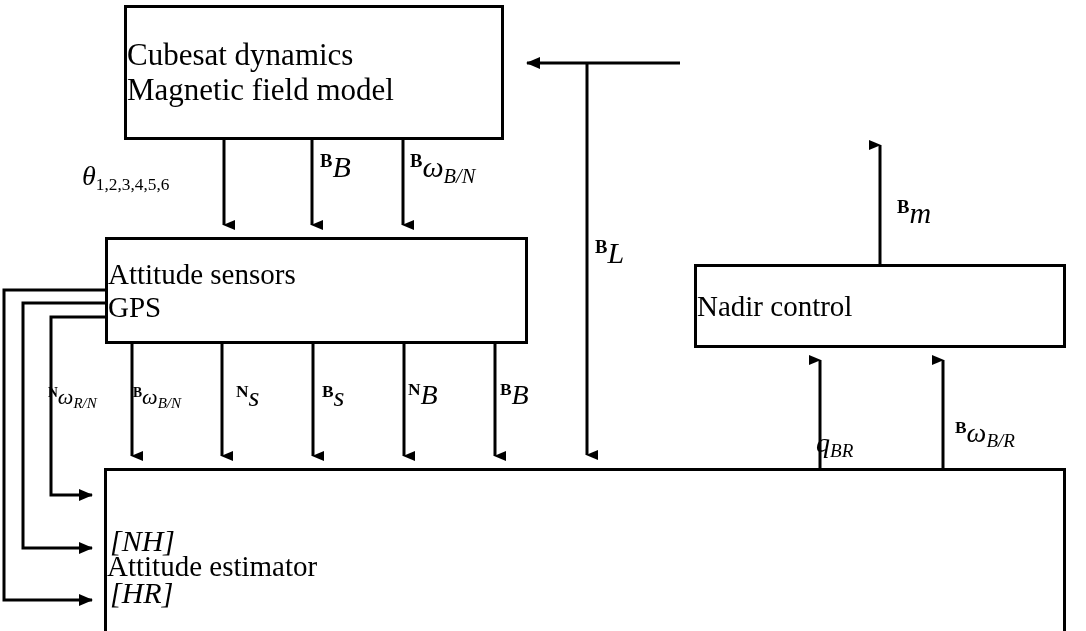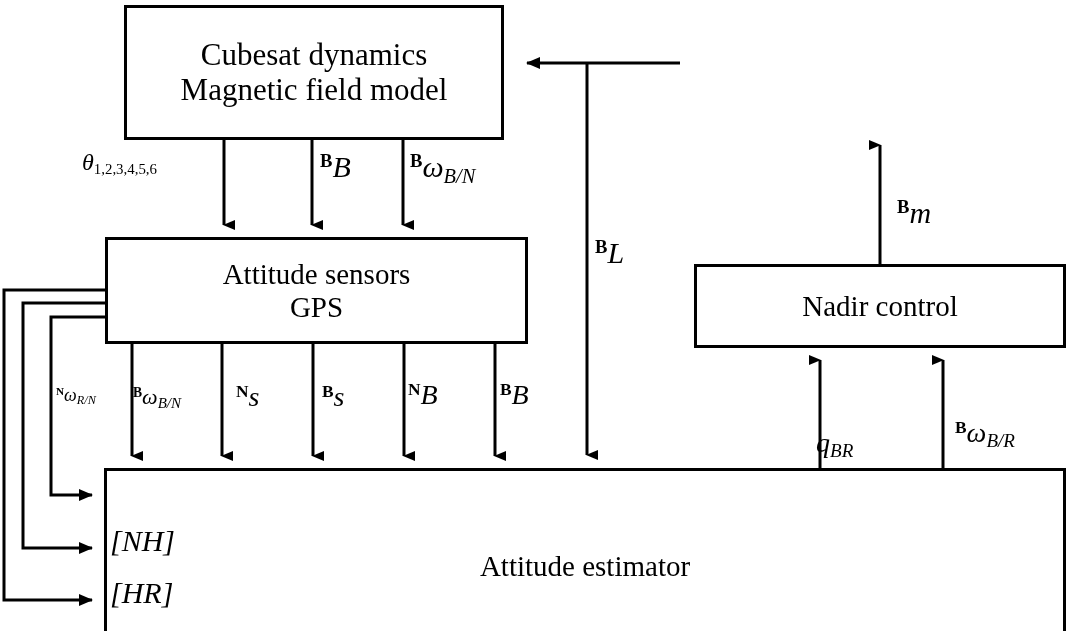--- a/index.html
+++ b/index.html
@@ -1,21 +1,21 @@
 <!DOCTYPE html>
 <html><head>
 <meta charset="utf-8">
 <title>CubeSat ADCS Block Diagram</title>
 <style>
   html,body{margin:0;padding:0;background:#ffffff;}
   body{font-family:"Liberation Serif", serif;}
   #diagram{position:relative;width:1086px;height:631px;background:#fff;overflow:hidden;}
   #diagram svg{position:absolute;left:0;top:0;}
   .blk{position:absolute;border:3px solid #000;background:#fff;box-sizing:border-box;
-       display:flex;flex-direction:column;align-items:center;justify-content:center;
+       display:flex;flex-direction:column;justify-content:center;
        font-family:"Liberation Serif", serif;color:#000;}
   .blk .ln{display:block;white-space:nowrap;line-height:1.12;}
   .lbl{position:absolute;white-space:nowrap;color:#000;font-family:"Liberation Serif", serif;
        line-height:1;}
   .mathi{font-style:italic;}
   .presup{font-weight:bold;font-style:normal;font-size:0.62em;vertical-align:0.52em;letter-spacing:0;}
   .sub{font-size:0.68em;vertical-align:-0.28em;font-style:italic;}
   .subn{font-size:0.62em;vertical-align:-0.26em;font-style:normal;}
 </style>
 </head>
@@ -79,41 +79,41 @@
   </div>
 
   <div class="blk" style="left:694px;top:264px;width:372px;height:84px;font-size:29px;">
     <span class="ln">Nadir control</span>
   </div>
 
   <div class="blk" style="left:104px;top:468px;width:962px;height:196px;font-size:29px;">
     <span class="ln">Attitude estimator</span>
   </div>
 
-  <div class="lbl" style="left:82px;top:150px;font-size:24px;">
+  <div class="lbl" style="left:82px;top:162px;font-size:28px;">
     <span class="mathi">θ</span><span class="subn">1,2,3,4,5,6</span>
   </div>
 
   <div class="lbl" style="left:320px;top:152px;font-size:30px;">
     <span class="presup">B</span><span class="mathi">B</span>
   </div>
 
   <div class="lbl" style="left:410px;top:152px;font-size:30px;">
     <span class="presup">B</span><span class="mathi">ω</span><span class="sub">B/N</span>
   </div>
 
   <div class="lbl" style="left:595px;top:238px;font-size:30px;">
     <span class="presup">B</span><span class="mathi">L</span>
   </div>
 
   <div class="lbl" style="left:897px;top:198px;font-size:30px;">
     <span class="presup">B</span><span class="mathi">m</span>
   </div>
 
-  <div class="lbl" style="left:48px;top:386px;font-size:18px;margin-left:8px;">
+  <div class="lbl" style="left:48px;top:386px;font-size:22px;">
     <span class="presup">N</span><span class="mathi">ω</span><span class="sub">R/N</span>
   </div>
 
   <div class="lbl" style="left:133px;top:386px;font-size:22px;">
     <span class="presup">B</span><span class="mathi">ω</span><span class="sub">B/N</span>
   </div>
 
   <div class="lbl" style="left:236px;top:383px;font-size:28px;">
     <span class="presup">N</span><span class="mathi">s</span>
   </div>

